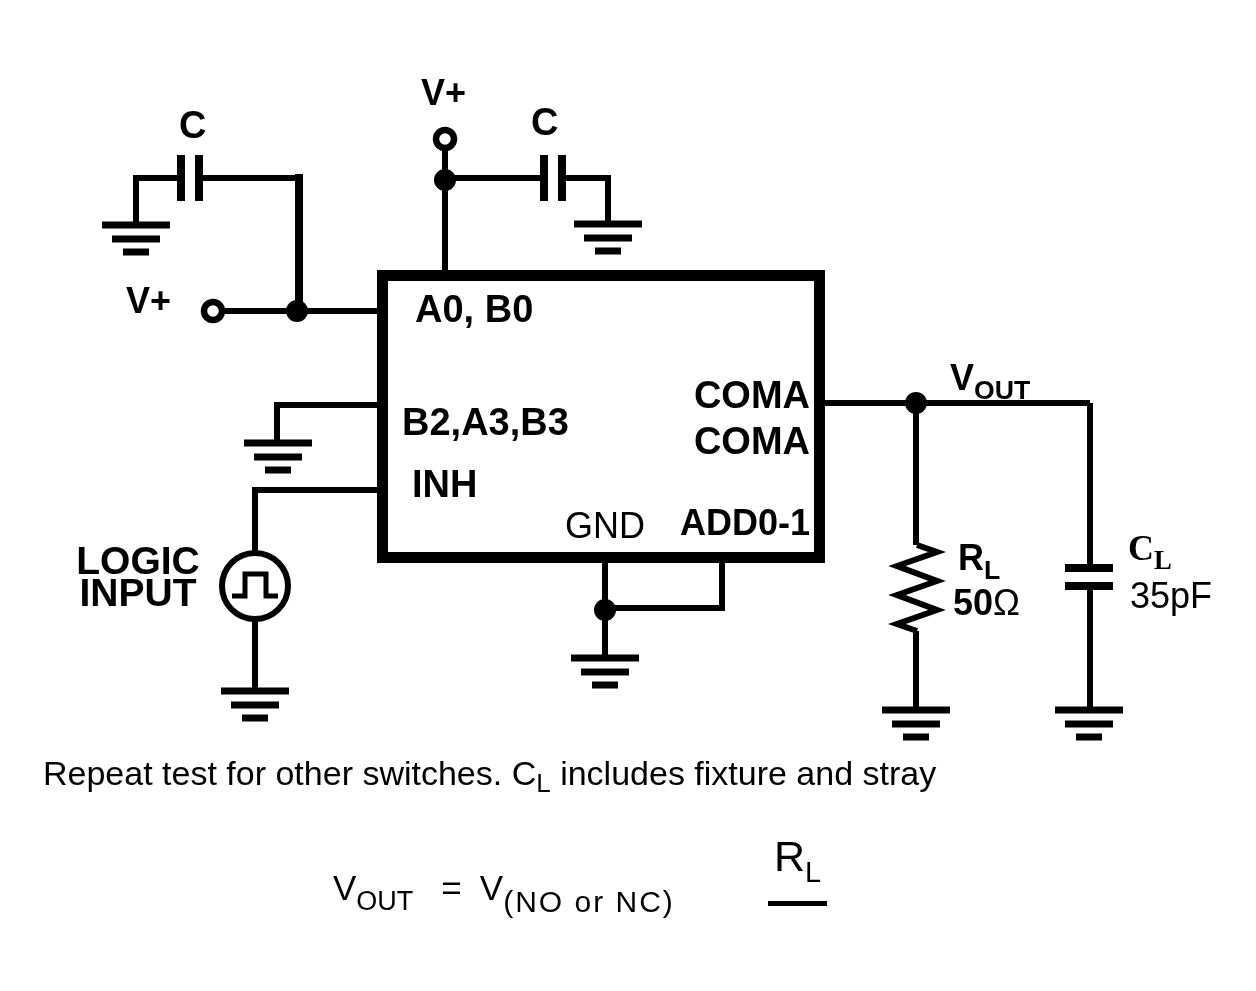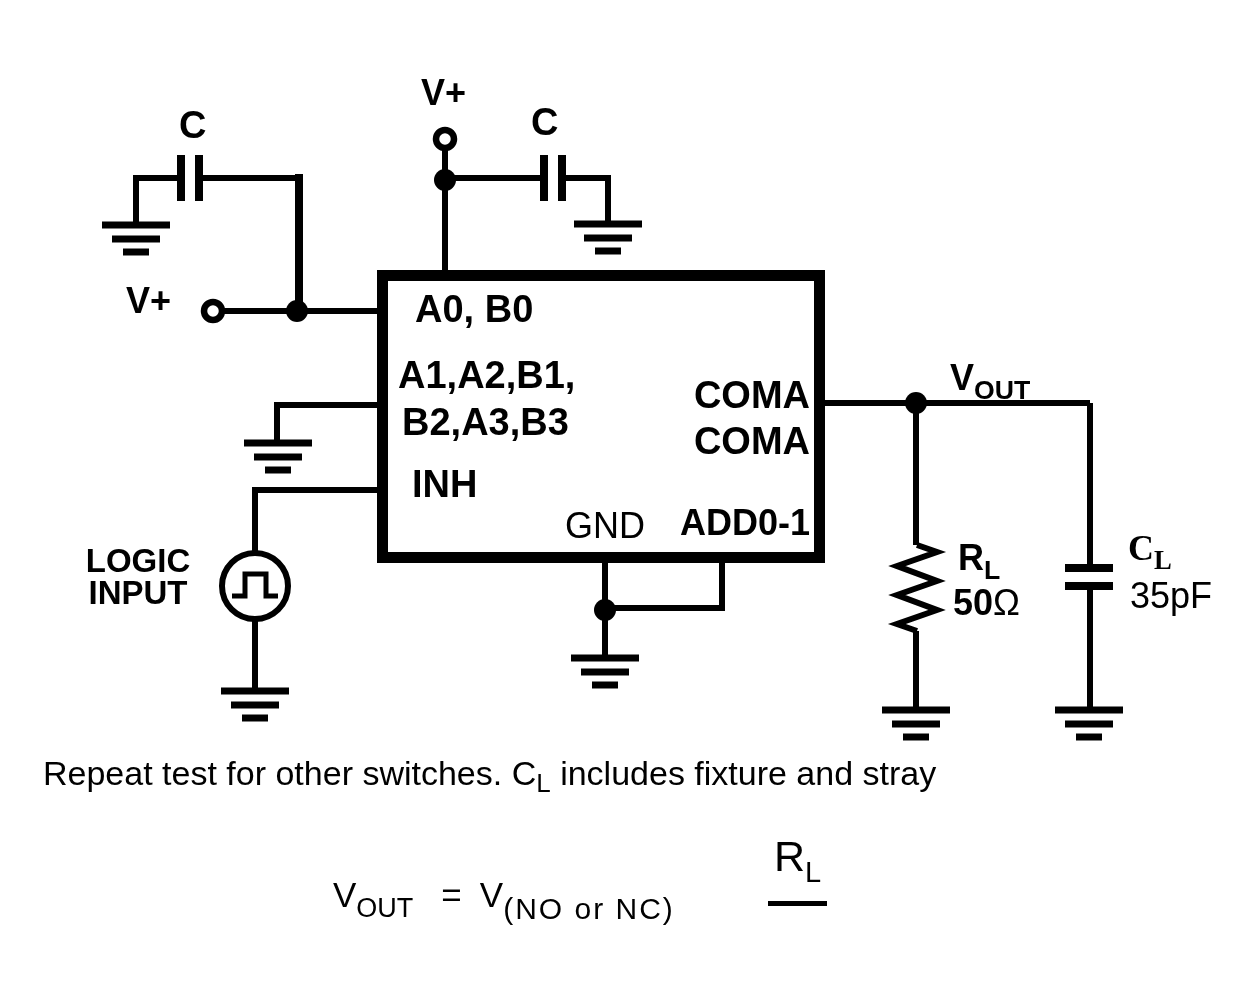--- a/index.html
+++ b/index.html
@@ -5,21 +5,21 @@
   html,body{margin:0;padding:0;background:#fff;}
   #canvas{position:relative;width:1256px;height:991px;background:#fff;overflow:hidden;
           font-family:"Liberation Sans", sans-serif;color:#000;}
   #wires{position:absolute;left:0;top:0;}
   .lbl{position:absolute;line-height:1;white-space:nowrap;}
   .b{font-weight:bold;}
   .f36{font-size:36px;}
   .f38{font-size:38px;}
   .sub{font-size:0.74em;vertical-align:-0.32em;font-weight:inherit;}
   .ic-right{width:122px;text-align:right;line-height:46px;}
-  .logic{width:136px;text-align:center;line-height:32px;font-size:33px;font-weight:bold;}
+  .logic{width:136px;text-align:center;line-height:32px;font-size:39px;font-weight:bold;}
   .note{font-size:34px;line-height:1;}
   .nsub{font-size:26px;vertical-align:-7px;}
   .formula-main{font-size:35px;line-height:1;}
   .fmsub{font-size:27px;vertical-align:-10px;}
   .fmsub2{font-size:30px;vertical-align:-12px;letter-spacing:2px;}
   .eq{margin:0 18px 0 28px;}
   .frac{position:absolute;left:768px;top:834px;font-size:43px;line-height:1;text-align:center;}
   .frac-num{display:block;padding:0 6px 7px 6px;border-bottom:5px solid #000;line-height:44px;}
   .frac-den{display:block;padding-top:3px;line-height:46px;white-space:nowrap;}
   .fsub{font-size:29px;vertical-align:-11px;}
@@ -99,21 +99,20 @@
       <polyline points="232,596 245,596 245,574 266,574 266,596 278,596" fill="none" stroke="#000" stroke-width="5"></polyline>
     </g>
   </svg>
 
   <div class="lbl b f38" style="left:179px;top:106px;">C</div>
   <div class="lbl b f36" style="left:421px;top:75px;">V+</div>
   <div class="lbl b f38" style="left:531px;top:103px;">C</div>
   <div class="lbl b f36" style="left:126px;top:283px;">V+</div>
 
   <div class="lbl b f38" style="left:415px;top:290px;">A0, B0</div>
-  <div class="lbl b f38" style="left:398px;top:356px;">A1,A2,B1,</div>
   <div class="lbl b f38" style="left:402px;top:403px;">B2,A3,B3</div>
   <div class="lbl b f38" style="left:412px;top:465px;">INH</div>
   <div class="lbl f36" style="left:565px;top:508px;">GND</div>
   <div class="lbl b f36" style="left:680px;top:505px;">ADD0-1</div>
   <div class="lbl b f38 ic-right" style="left:688px;top:372px;">
     <span style="display:block;">COMA</span>
     <span style="display:block;">COMA</span>
   </div>
 
   <div class="lbl logic" style="left:70px;top:545px;">
@@ -123,19 +122,19 @@
 
   <div class="lbl b f36" style="left:950px;top:360px;"><span>V</span><span class="sub">OUT</span></div>
 
   <div class="lbl b f36" style="left:958px;top:540px;"><span>R</span><span class="sub">L</span></div>
   <div class="lbl b f36" style="left:953px;top:585px;"><span>50</span><span class="omega">Ω</span></div>
   <div class="lbl b f36" style="left:1128px;top:530px;font-family:Liberation Serif, serif;"><span>C</span><span class="sub">L</span></div>
   <div class="lbl f36" style="left:1130px;top:578px;">35pF</div>
 
   <div class="lbl note" style="left:43px;top:756px;"><span>Repeat test for other switches. C</span><span class="nsub">L</span><span> includes fixture and stray</span></div>
 
-  <div class="lbl formula-main" style="left:333px;top:870px;margin-top:7px;"><span>V</span><span class="fmsub">OUT</span><span class="eq">=</span><span>V</span><span class="fmsub2">(NO or NC)</span></div>
+  <div class="lbl formula-main" style="left:333px;top:870px;"><span>V</span><span class="fmsub">OUT</span><span class="eq">=</span><span>V</span><span class="fmsub2">(NO or NC)</span></div>
 
   <div class="frac">
     <span class="frac-num"><span>R</span><span class="fsub">L</span></span>
   </div>
 
 </div>
 
 </body></html>

